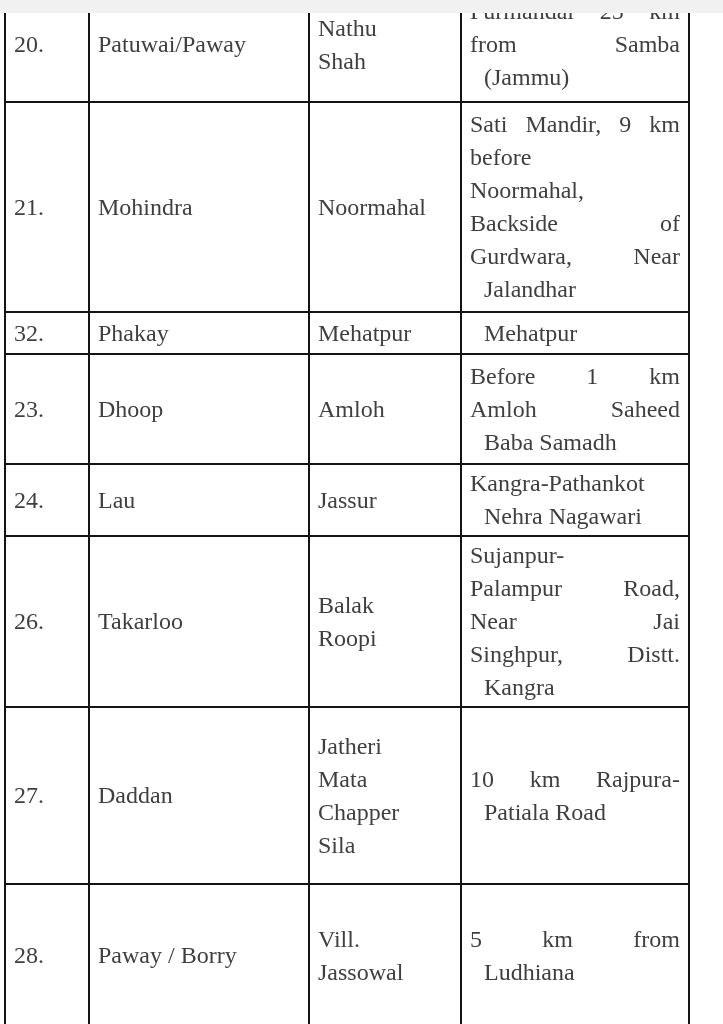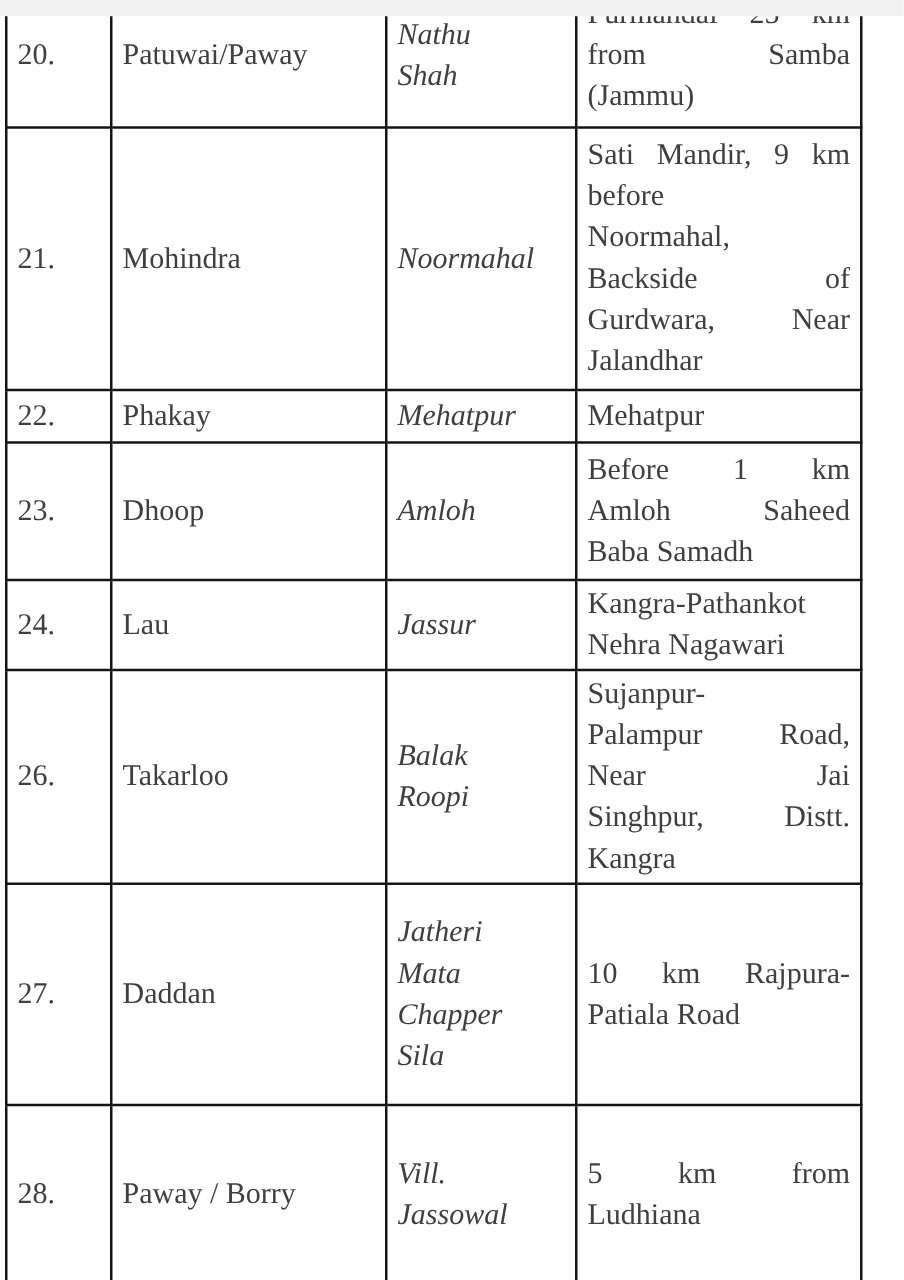--- a/index.html
+++ b/index.html
@@ -49,28 +49,28 @@
   .loc-table tr:nth-child(3) { height: 42px; }
   .loc-table tr:nth-child(4) { height: 110px; }
   .loc-table tr:nth-child(5) { height: 72px; }
   .loc-table tr:nth-child(6) { height: 44px; }
   .loc-table tr:nth-child(7) { height: 177px; }
   .loc-table tr:nth-child(8) { height: 143px; }
   .loc-table tr:nth-child(9) { height: 67px; }
 
   .place-line {
     text-align: left;
-    font-style: italic;
   }
   .loc-line {
     text-align: justify;
     text-align-last: justify;
   }
   .loc-line:last-child {
     text-align-last: left;
+    margin-left: 14px;
   }
 </style>
 </head>
 <body style="background: rgb(255, 255, 255);">
 
 <div class="top-strip"></div>
 
 <div class="content-area">
   <table class="loc-table">
     <colgroup>
@@ -102,21 +102,21 @@
           <td>
             <div class="loc-line">Sati Mandir, 9 km</div>
             <div class="loc-line">before</div>
             <div class="loc-line">Noormahal,</div>
             <div class="loc-line">Backside of</div>
             <div class="loc-line">Gurdwara, Near</div>
             <div class="loc-line">Jalandhar</div>
           </td>
         </tr>
         <tr>
-          <td>22.</td>
+          <td>32.</td>
           <td>Phakay</td>
           <td>
             <div class="place-line">Mehatpur</div>
           </td>
           <td>
             <div class="loc-line">Mehatpur</div>
           </td>
         </tr>
         <tr>
           <td>23.</td>

